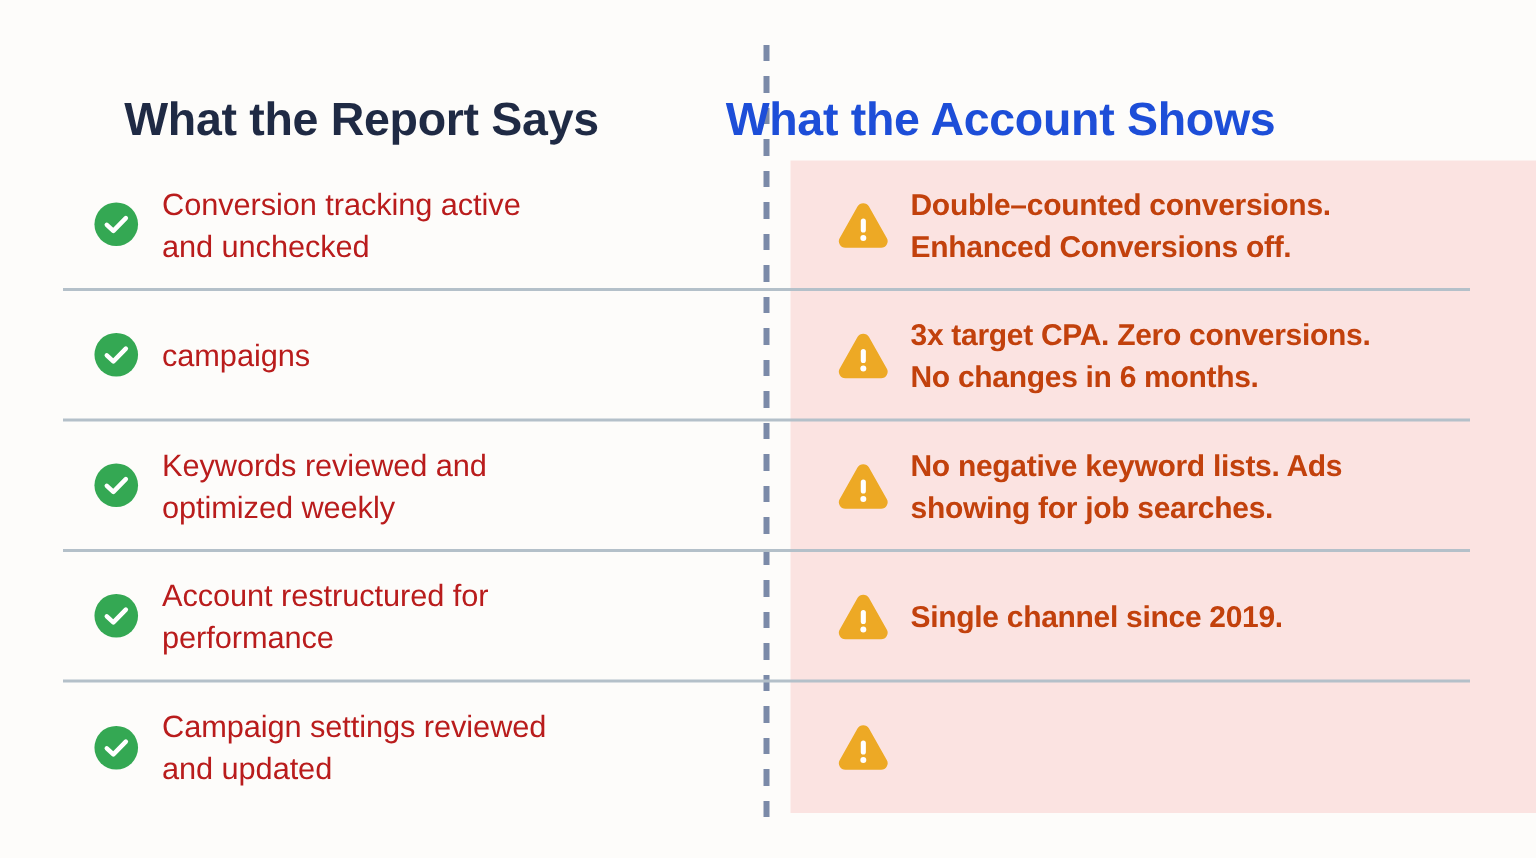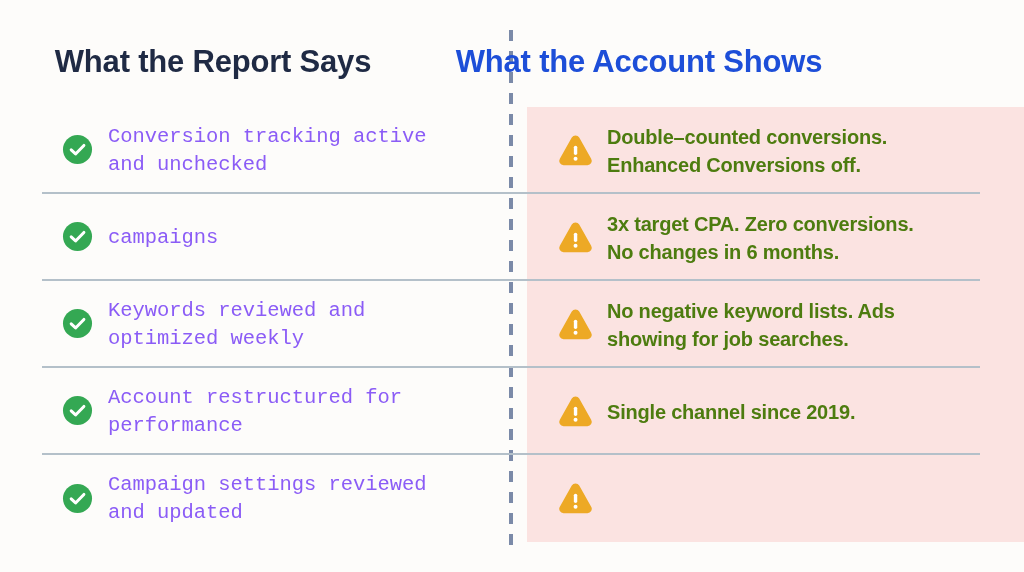--- a/index.html
+++ b/index.html
@@ -44,24 +44,25 @@
       #7b8aa8 11px,
       rgba(0,0,0,0) 11px,
       rgba(0,0,0,0) 21px
     );
   }
 
   
   .headings {
     position: absolute;
     left: 0;
-    top: 32px;
+    top: 50px;
     width: 852px;
     height: 60px;
     display: flex;
+    padding-left: 28px;
   }
   .heading-cell {
     width: 512px;
     display: flex;
     align-items: center;
     justify-content: center;
   }
   .heading {
     font-size: 31px;
     font-weight: bold;
@@ -120,29 +121,28 @@
     height: 32px;
     margin-right: 14px;
     position: relative;
     top: 0px;
   }
 
   
   .txt-left {
     font-size: 20.5px;
     line-height: 28px;
-    color: #8b5cf6;
+    color: #b91c1c;
     font-weight: 400;
     letter-spacing: -0.05px;
-    font-family: Liberation Mono, monospace;
   }
   .txt-right {
     font-size: 20px;
     line-height: 28px;
-    color: #4d7c0f;
+    color: #c2410c;
     font-weight: bold;
     letter-spacing: -0.2px;
   }
   .line { display: block; white-space: nowrap; }
 </style>
 </head>
 <body>
 
 <div id="comparison-board">
 

